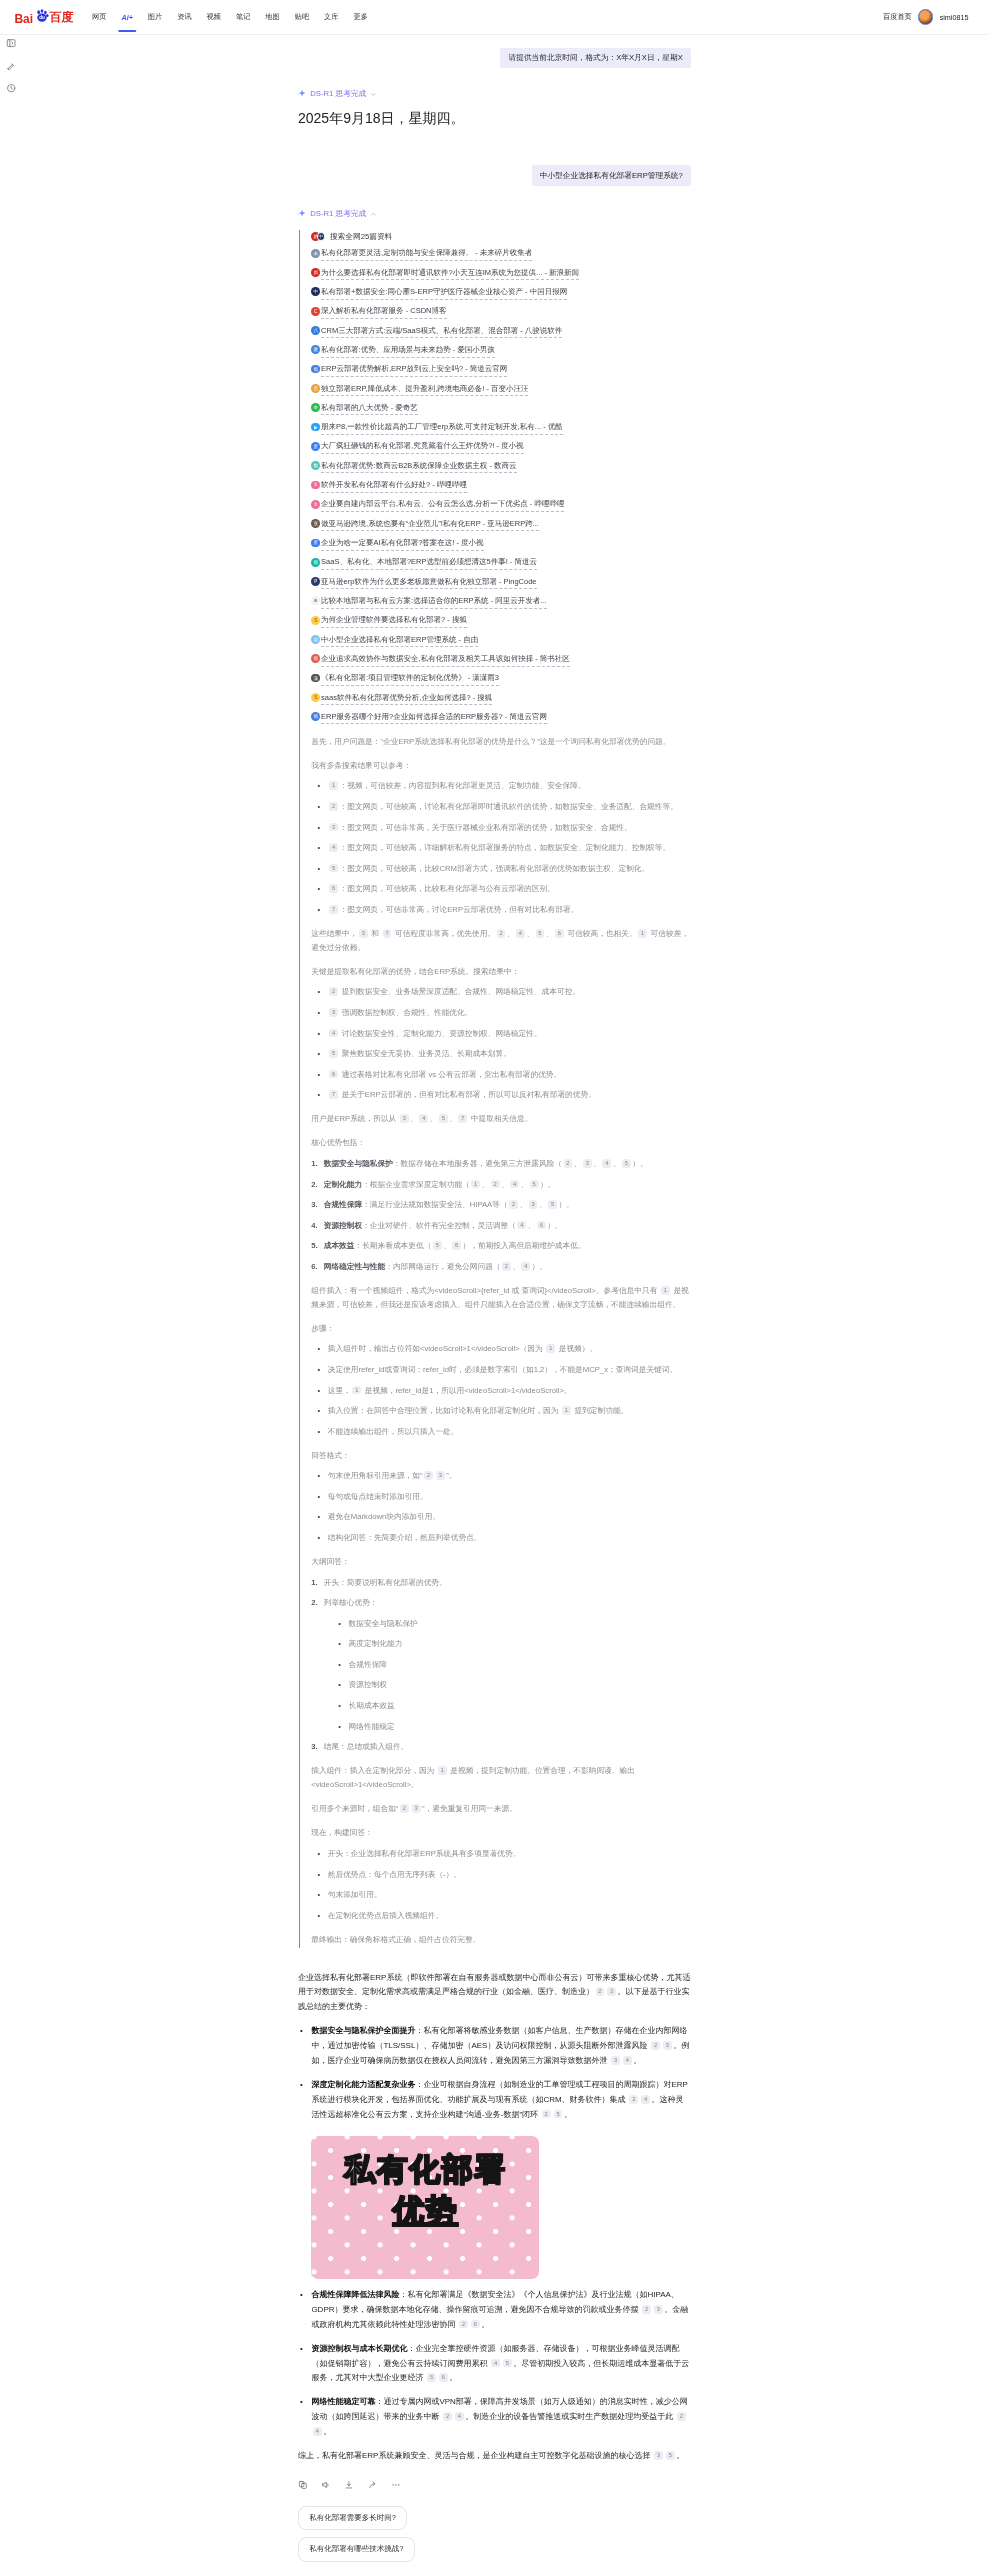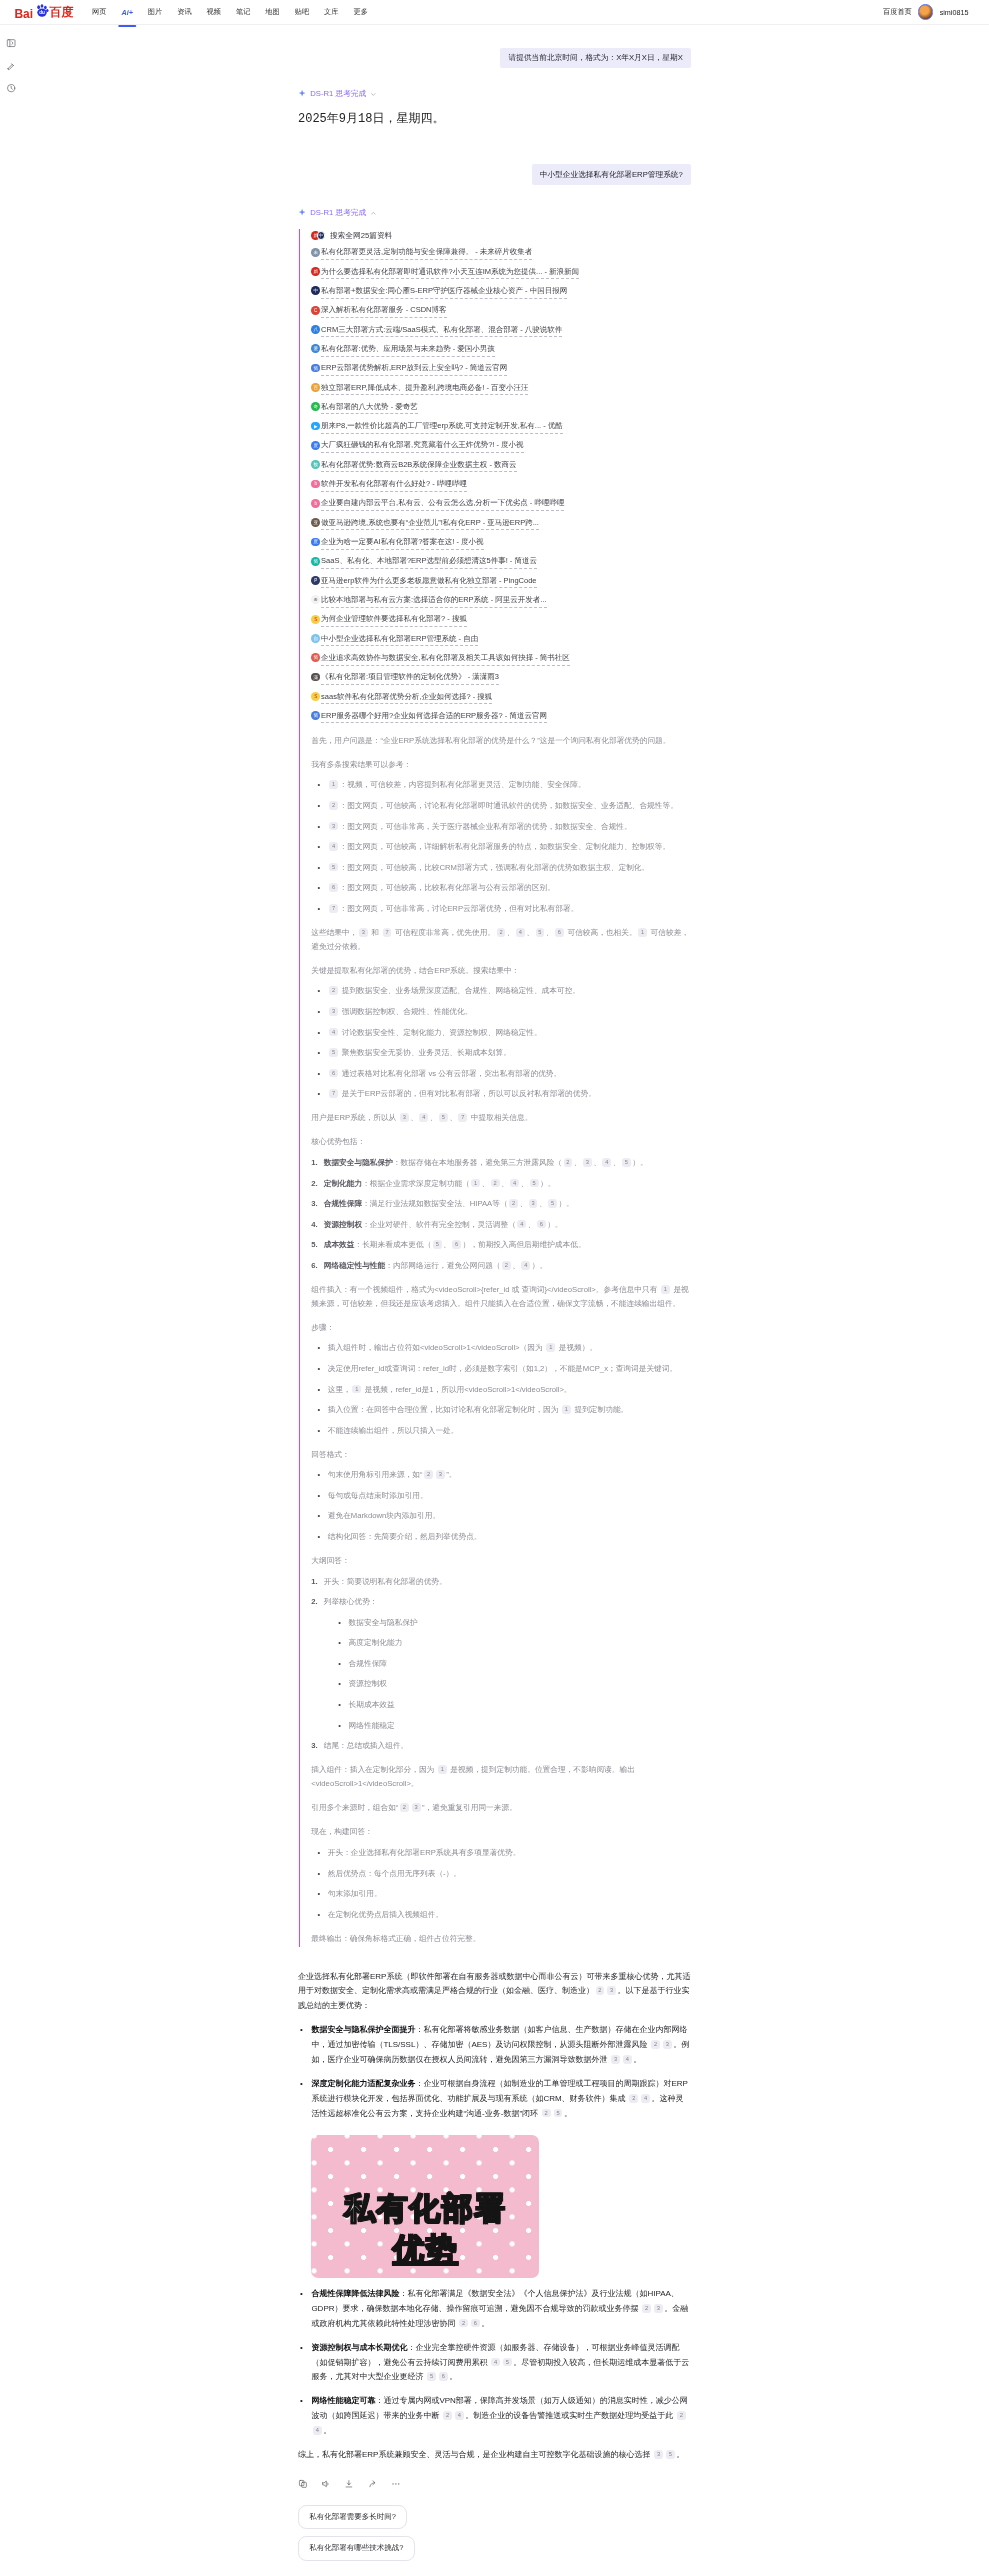--- a/index.html
+++ b/index.html
@@ -1,21 +1,21 @@
 <!DOCTYPE html>
 <html lang="zh" style="font-size:8.2px"><head>
 <meta charset="utf-8">
 <title>Baidu AI Chat</title>
 <style>
   * { box-sizing: border-box; margin: 0; padding: 0; }
   html,body { width:989px; height:2754px; background:#fff; position:relative;
     font-family:"Liberation Sans","DejaVu Sans",sans-serif; color:#26262c; }
 
   
-  header { position:absolute; top:0; left:0; width:989px; height:25px;
+  header { position:absolute; top:0; left:0; width:989px; height:35px;
     border-bottom:0.5px solid #f0f0f2; display:flex; align-items:center;
     padding:0 20.6px 0 14.4px; background:#fff; z-index:5; }
   .logo { display:flex; align-items:flex-end; gap:0.5px; margin-right:18.5px; }
   .logo .bai,.logo .du-cn { font-size:12px; font-weight:bold; color:#E0261C; letter-spacing:0; }
   nav { display:flex; gap:15px; font-size:7.2px; color:#333; height:29px; align-items:center;justify-content:space-between; }
   .nav-item { cursor:pointer; position:relative; height:29px; display:flex; align-items:center; }
   .nav-item.active { color:#3E5BF2; font-weight:bold; font-style:italic; }
   .nav-item.active::after { content:""; position:absolute; left:50%; transform:translateX(-50%);
     bottom:0; width:17.5px; height:1.5px; border-radius:1px; background:#3E5BF2; }
   .hright { margin-left:auto; display:flex; align-items:center; gap:6.2px; font-size:7.2px; color:#222; }
@@ -30,21 +30,21 @@
   
   .col { width:393px; margin:0 auto; padding-top:29px; }
   .urow { display:flex; justify-content:flex-end; }
   .ubble { background:#ECEBFA; border-radius:2px; padding:4.6px 8.2px; font-size:7.7px;
     color:#1f1f26; line-height:1.5; max-width:330px; }
   .mt1 { margin-top:18.5px; } .mt2 { margin-top:37px; }
 
   .ds-row { margin-top:20.6px; display:flex; align-items:center; gap:4.1px;
     color:#8A6CF6; font-size:7.7px; cursor:pointer; width:fit-content; }
   .ds-row svg.chev { width:6.7px; height:6.7px; stroke:#9aa0aa; fill:none; stroke-width:2; }
-  .ai-date { margin-top:11.3px; font-size:12px; color:#222;font-family:Liberation Mono, monospace; }
+  .ai-date { margin-top:11.3px; font-size:14px; color:#222; }
 
   
   .think { margin-top:10.3px; margin-left:1px; border-left:1px solid #d946ef;
     padding:2.1px 0 1px 11.3px; color:#8B8B94; font-size:7.7px; }
   .search-line { display:flex; align-items:center; gap:4.6px; color:#40404a; font-size:7.7px; }
   .fav-stack { display:flex; }
   .fav { width:8.8px; height:8.8px; border-radius:50%; flex:none; display:flex;
     align-items:center; justify-content:center; font-size:4.6px; color:#fff; overflow:hidden; }
   .fav-stack .fav + .fav { margin-left:-3.6px; border:0.5px solid #fff; }
   .srow { display:flex; align-items:flex-start; gap:1px; margin-top:6.7px; cursor:pointer; }
@@ -69,21 +69,21 @@
   .ab .mark { width:11.3px; flex:none; color:#1c1c21; }
   .ab b { color:#101014; }
   .video-card { margin:13.4px 0 4.1px 13.4px; width:228px; height:143px; border-radius:7.2px;
     cursor:pointer; background-color:#F4BBCE;
     background-image:radial-gradient(#fff 2.6px, rgba(255,255,255,0) 3px),
                      radial-gradient(#fff 2.6px, rgba(255,255,255,0) 3px);
     background-size:33px 27px; background-position:3.1px 1px, 19.6px 14.4px;
     display:flex; flex-direction:column; align-items:center; padding-top:13.4px; overflow:hidden; }
   .vline { font-size:31px; font-weight:900; color:#fff; letter-spacing:1.5px;
     -webkit-text-stroke:1.5px #141414;
-    text-shadow:1px 1px 0 #141414,-1px 1px 0 #141414,1px -1px 0 #141414,-1px -1px 0 #141414;margin-top:40px; }
+    text-shadow:1px 1px 0 #141414,-1px 1px 0 #141414,1px -1px 0 #141414,-1px -1px 0 #141414; }
   .vline + .vline { margin-top:-1px;text-decoration:underline; }
 
   .actions { margin-top:16.5px; display:flex; gap:13.4px; align-items:center; }
   .actions svg { width:9.8px; height:9.8px; stroke:#4b4b52; fill:none; stroke-width:1.5;
     stroke-linecap:round; stroke-linejoin:round; cursor:pointer; }
   .sugs { margin-top:13.4px; display:flex; flex-direction:column; align-items:flex-start; gap:7.2px; }
   .chip { border:0.5px solid #e3e3ea; border-radius:8.2px; padding:6.2px 10.3px; font-size:7.5px;
     color:#2e2e34; background:#fff; cursor:pointer; }
 </style>
 </head>

